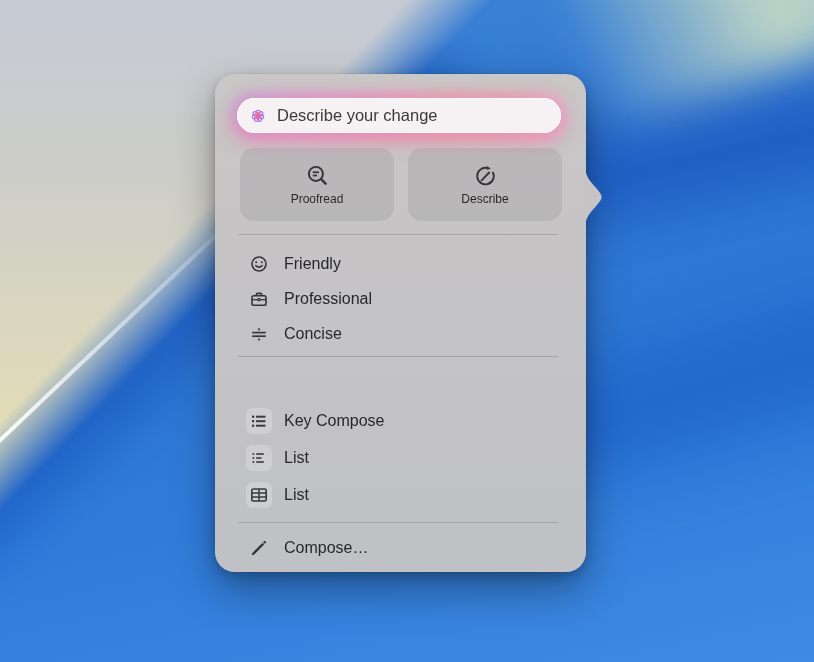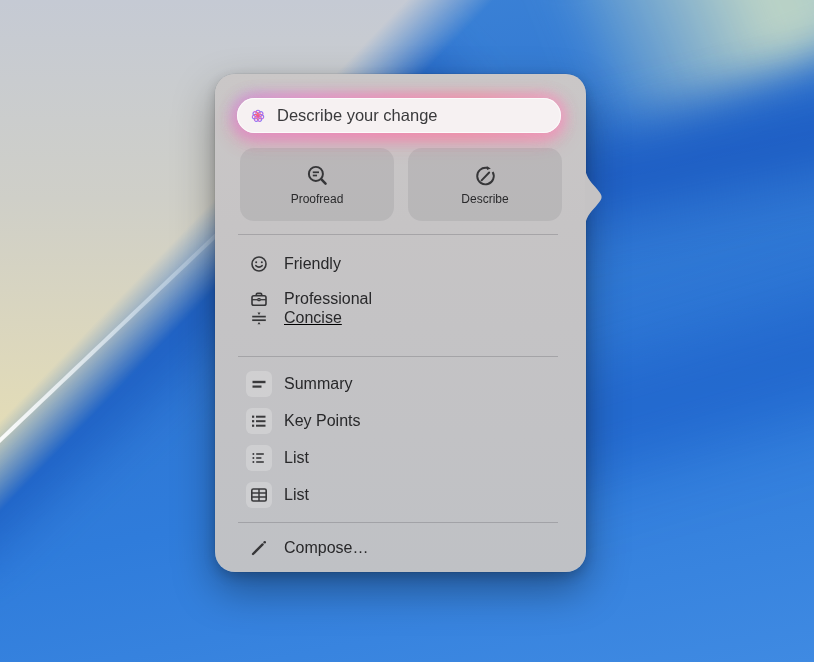--- a/index.html
+++ b/index.html
@@ -54,21 +54,21 @@
   
   .divider{position:absolute;left:23px;width:320px;height:1px;background:rgba(100,100,105,0.33);}
   .d1{top:160px;} .d2{top:282px;} .d3{top:448px;}
 
   
   .row{position:absolute;left:0;width:100%;height:35px;display:flex;align-items:center;
     padding-left:31px;box-sizing:border-box;cursor:default;}
   .row .icon-slot{width:26px;height:26px;display:flex;align-items:center;justify-content:center;flex:0 0 26px;}
   .row .icon-tile{background:rgba(255,255,255,0.22);border-radius:6px;}
   .row .lbl{margin-left:12px;font-size:16px;color:#28282a;}
-  .r-friendly{top:172px;} .r-professional{top:207px;} .r-concise{top:226px;text-decoration:underline;}
+  .r-friendly{top:172px;} .r-professional{top:207px;} .r-concise{top:242px;}
   .row.fmt{height:37px;}
   .r-summary{top:291px;} .r-keypoints{top:328px;} .r-list{top:365px;text-align:right;} .r-table{top:402px;}
   .r-compose{top:456px;height:36px;}
 
   svg{display:block;}
 </style>
 </head>
 <body>
 
 <div class="stage">
@@ -171,41 +171,32 @@
           <line x1="3.2" y1="12.2" x2="16.8" y2="12.2" stroke="#363638" stroke-width="1.7"></line>
           <polygon points="10,6.9 8.5,4.6 11.5,4.6" fill="#363638"></polygon>
           <polygon points="10,13.9 8.5,16.2 11.5,16.2" fill="#363638"></polygon>
         </svg>
       </span>
       <span class="lbl">Concise</span>
     </div>
 
     <div class="divider d2"></div>
 
-    <div class="row fmt r-summary">
-      <span class="icon-slot icon-tile">
-        <svg width="20" height="20" viewBox="0 0 20 20">
-          <line x1="3.5" y1="8" x2="16.5" y2="8" stroke="#3a3a3c" stroke-width="2.4"></line>
-          <line x1="3.5" y1="12.6" x2="12.5" y2="12.6" stroke="#3a3a3c" stroke-width="2.2"></line>
-        </svg>
-      </span>
-      <span class="lbl">Summary</span>
-    </div>
     <div class="row fmt r-keypoints">
       <span class="icon-slot icon-tile">
         <svg width="20" height="20" viewBox="0 0 20 20">
           <rect x="3" y="4.6" width="2.2" height="2.2" fill="#3a3a3c"></rect>
           <rect x="3" y="9.1" width="2.2" height="2.2" fill="#3a3a3c"></rect>
           <rect x="3" y="13.6" width="2.2" height="2.2" fill="#3a3a3c"></rect>
           <line x1="7" y1="5.7" x2="16.5" y2="5.7" stroke="#3a3a3c" stroke-width="2"></line>
           <line x1="7" y1="10.2" x2="16.5" y2="10.2" stroke="#3a3a3c" stroke-width="2"></line>
           <line x1="7" y1="14.7" x2="16.5" y2="14.7" stroke="#3a3a3c" stroke-width="2"></line>
         </svg>
       </span>
-      <span class="lbl">Key Points</span>
+      <span class="lbl">Key Compose</span>
     </div>
     <div class="row fmt r-list">
       <span class="icon-slot icon-tile">
         <svg width="20" height="20" viewBox="0 0 20 20">
           <circle cx="4.4" cy="6" r="1" fill="#3a3a3c"></circle>
           <circle cx="4.4" cy="10" r="1" fill="#3a3a3c"></circle>
           <circle cx="4.4" cy="14" r="1" fill="#3a3a3c"></circle>
           <line x1="7.2" y1="6" x2="14.8" y2="6" stroke="#3a3a3c" stroke-width="1.6"></line>
           <line x1="7.2" y1="10" x2="12.4" y2="10" stroke="#3a3a3c" stroke-width="1.6"></line>
           <line x1="7.2" y1="14" x2="14.8" y2="14" stroke="#3a3a3c" stroke-width="1.6"></line>

